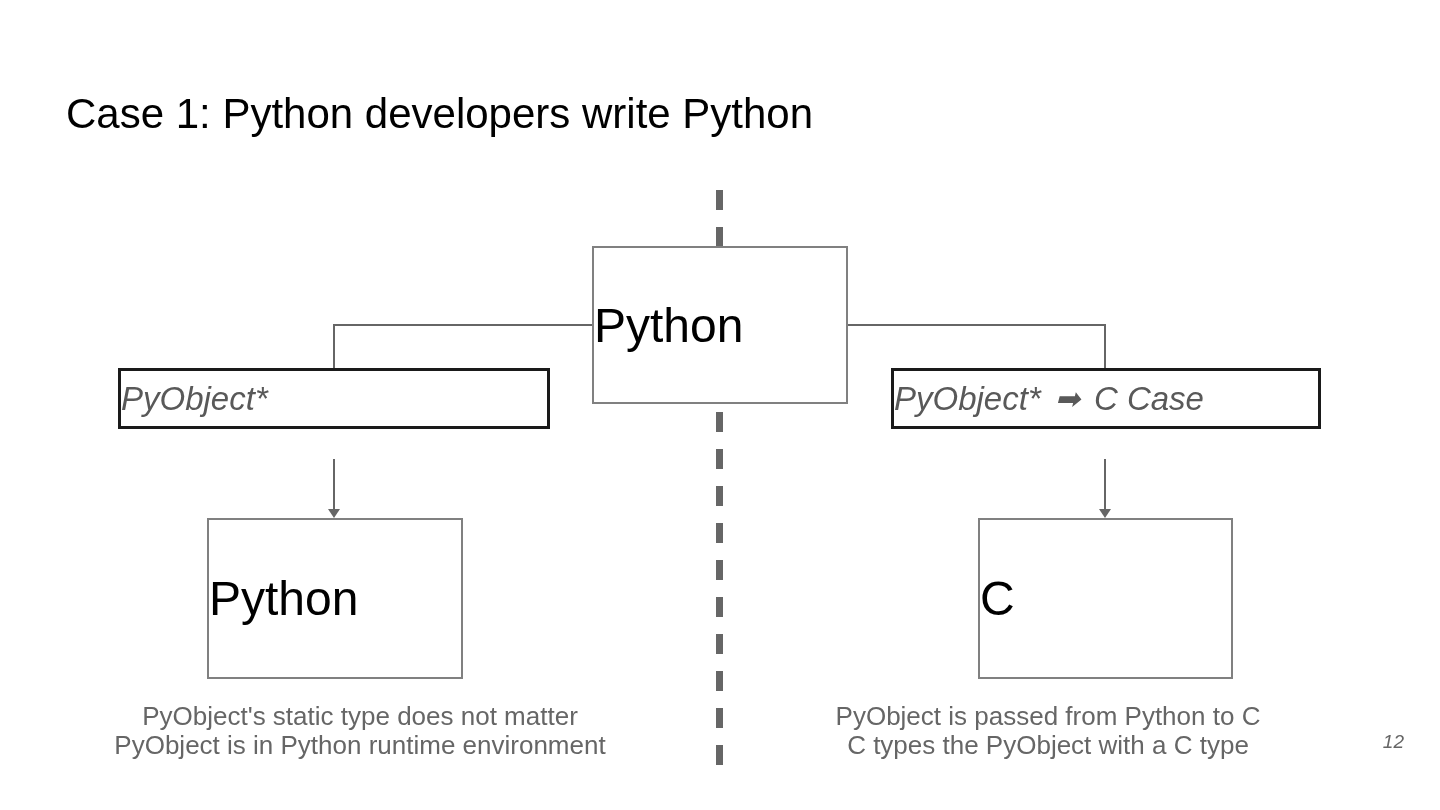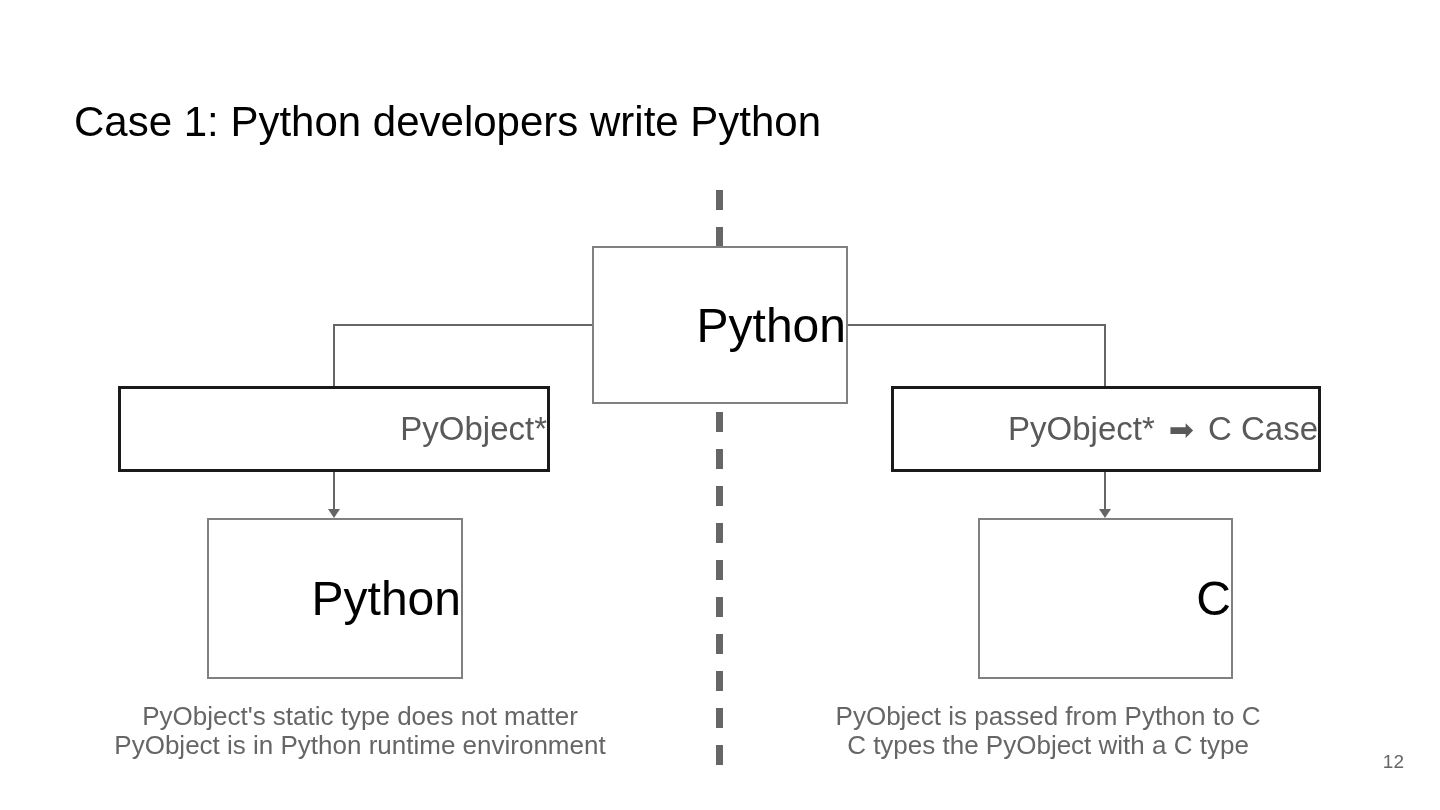--- a/index.html
+++ b/index.html
@@ -9,21 +9,21 @@
     width: 1440px;
     height: 810px;
     background: var(--background, #ffffff);
     font-family: "Liberation Sans", sans-serif;
     overflow: hidden;
   }
   .title {
     position: absolute;
     left: 62px;
     top: 86px;
-    margin: 12px;
+    margin: 4px;
     font-size: 42px;
     font-weight: 400;
     color: var(--text-black, #000000);
     white-space: nowrap;
     text-align: right;
   }
   .divider {
     position: absolute;
     left: 716px;
     top: 190px;
@@ -56,33 +56,33 @@
     z-index: 1;
   }
   .arrowhead-left  { left: 328px;  top: 509px; }
   .arrowhead-right { left: 1099px; top: 509px; }
   .node {
     position: absolute;
     box-sizing: border-box;
     background: var(--background, #ffffff);
     display: flex;
     align-items: center;
-    justify-content: flex-end;
+    justify-content: flex-start;
     z-index: 2;
     white-space: nowrap;
   }
   .node-top {
     left: 592px; top: 246px; width: 256px; height: 158px;
     border: 2px solid var(--border-gray, #808080);
     font-size: 48px; color: var(--text-black, #000000);
   }
   .node-mid {
-    top: 386px; height: 86px;
+    top: 368px; height: 61px;
     border: 3px solid var(--border-dark, #1a1a1a);
-    font-size: 33px; color: var(--text-gray, #595959);
+    font-size: 33px; color: var(--text-gray, #595959); font-style: italic;
   }
   .node-mid-left  { left: 118px; width: 432px; }
   .node-mid-right { left: 891px; width: 430px; }
   .node-bottom {
     top: 518px; height: 161px;
     border: 2px solid var(--border-gray, #808080);
     font-size: 48px; color: var(--text-black, #000000);
   }
   .node-bottom-left  { left: 207px; width: 256px; }
   .node-bottom-right { left: 978px; width: 255px; }
@@ -99,24 +99,25 @@
     font-size: 26px;
     line-height: 29px;
     color: var(--caption-gray, #666666);
     z-index: 2;
   }
   .caption-left  { left: 50px;  width: 620px; }
   .caption-right { left: 748px; width: 600px; }
   .page-number {
     position: absolute;
     right: 36px;
-    top: 751px;
+    top: 731px;
     font-size: 19px;
     color: var(--caption-gray, #666666);
     z-index: 2;
+    font-style: italic;
   }
 </style>
 </head>
 <body>
 
 <div class="slide">
 
   <h1 class="title">Case 1: Python developers write Python</h1>
 
   <div class="divider"></div>

